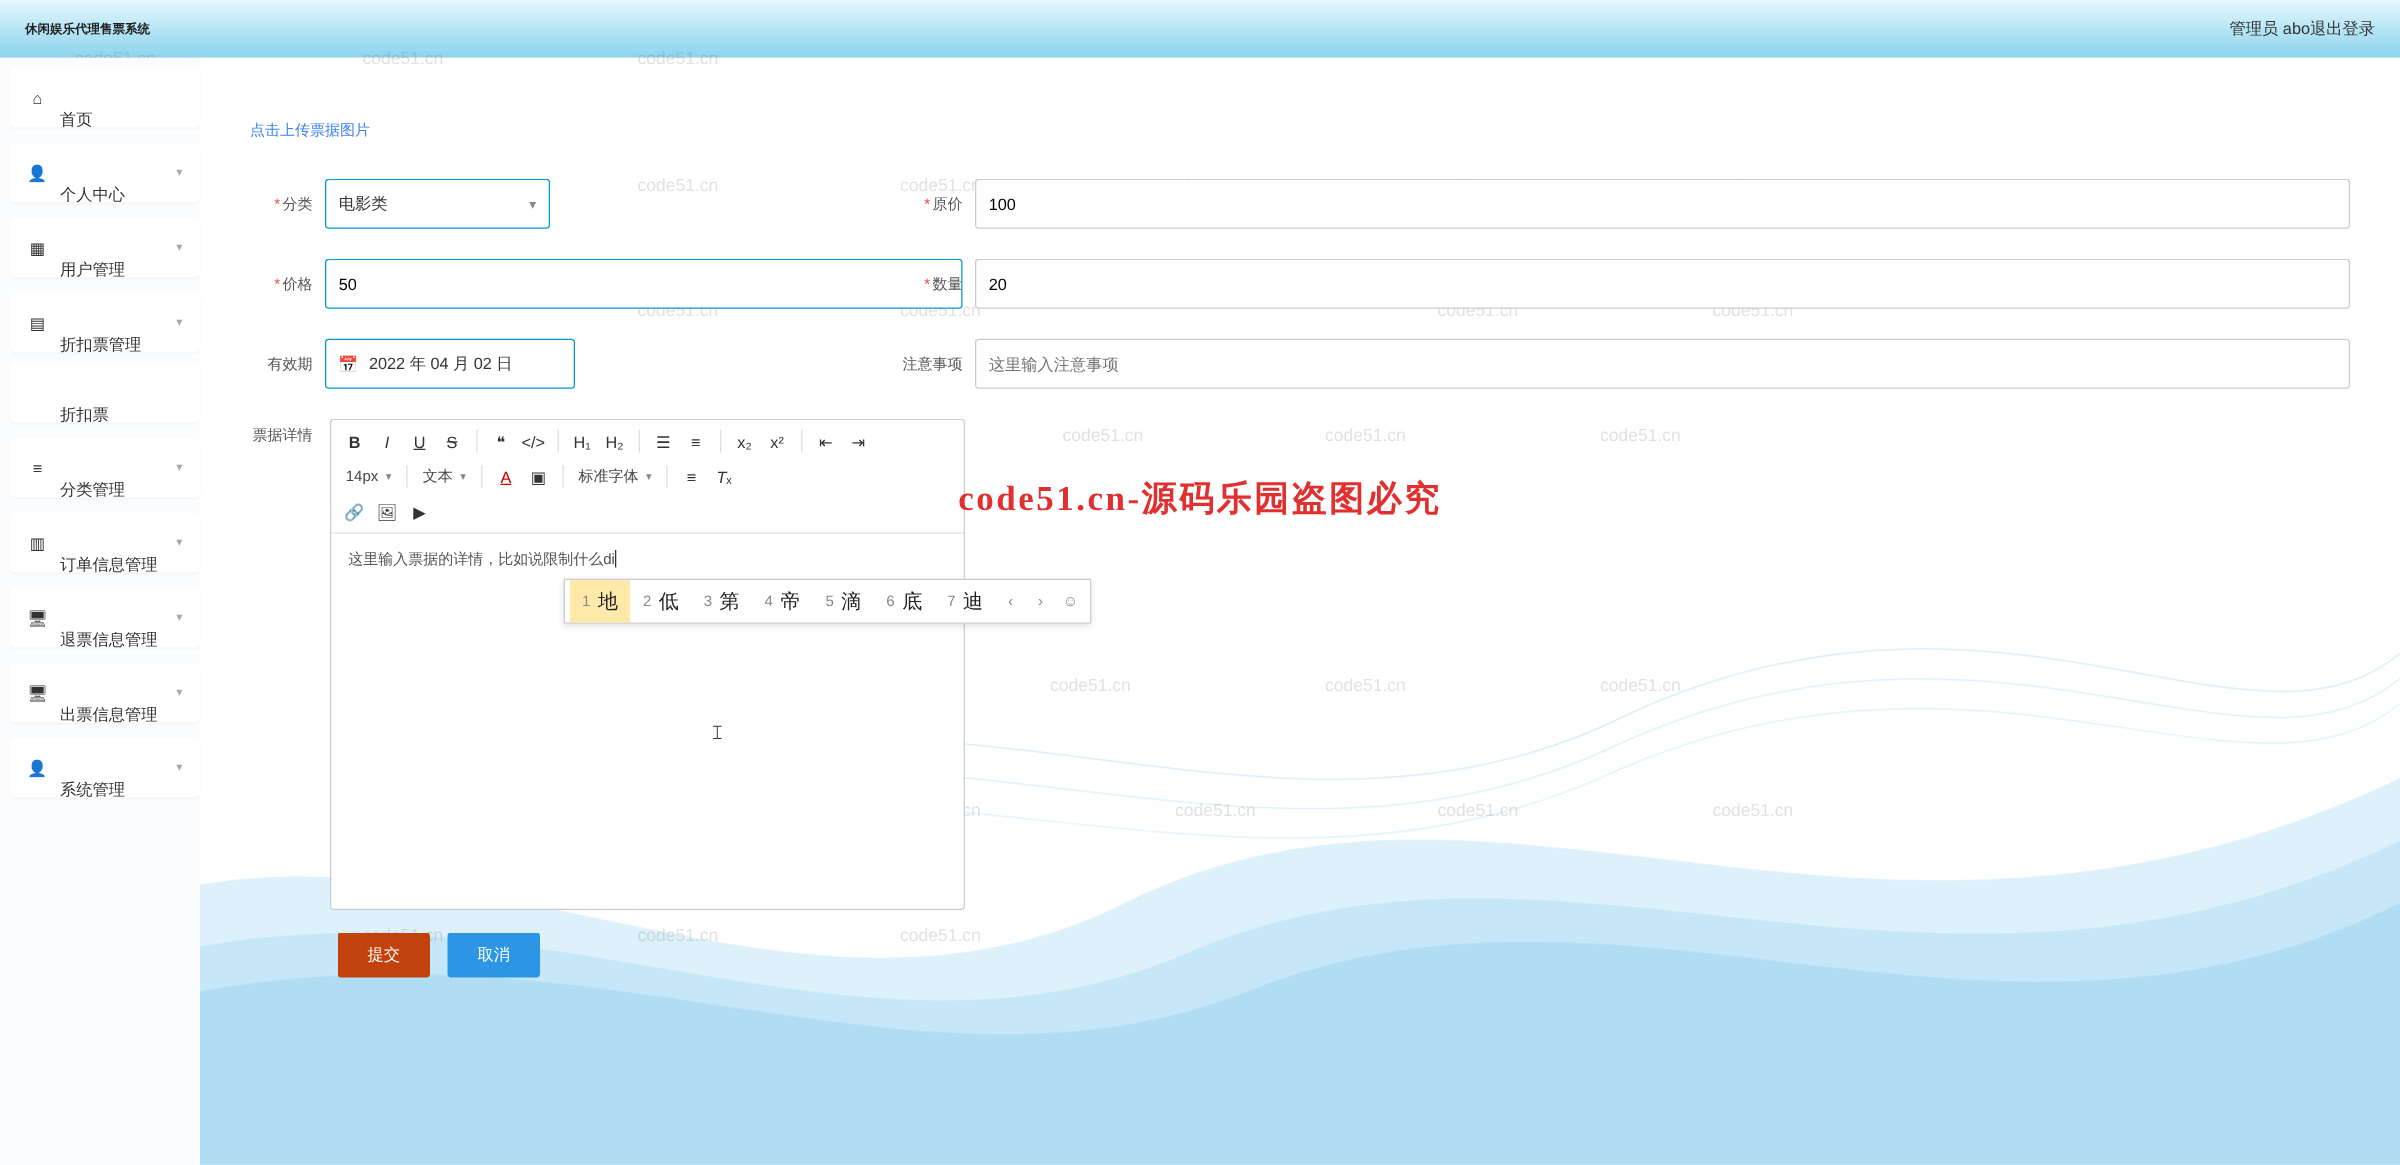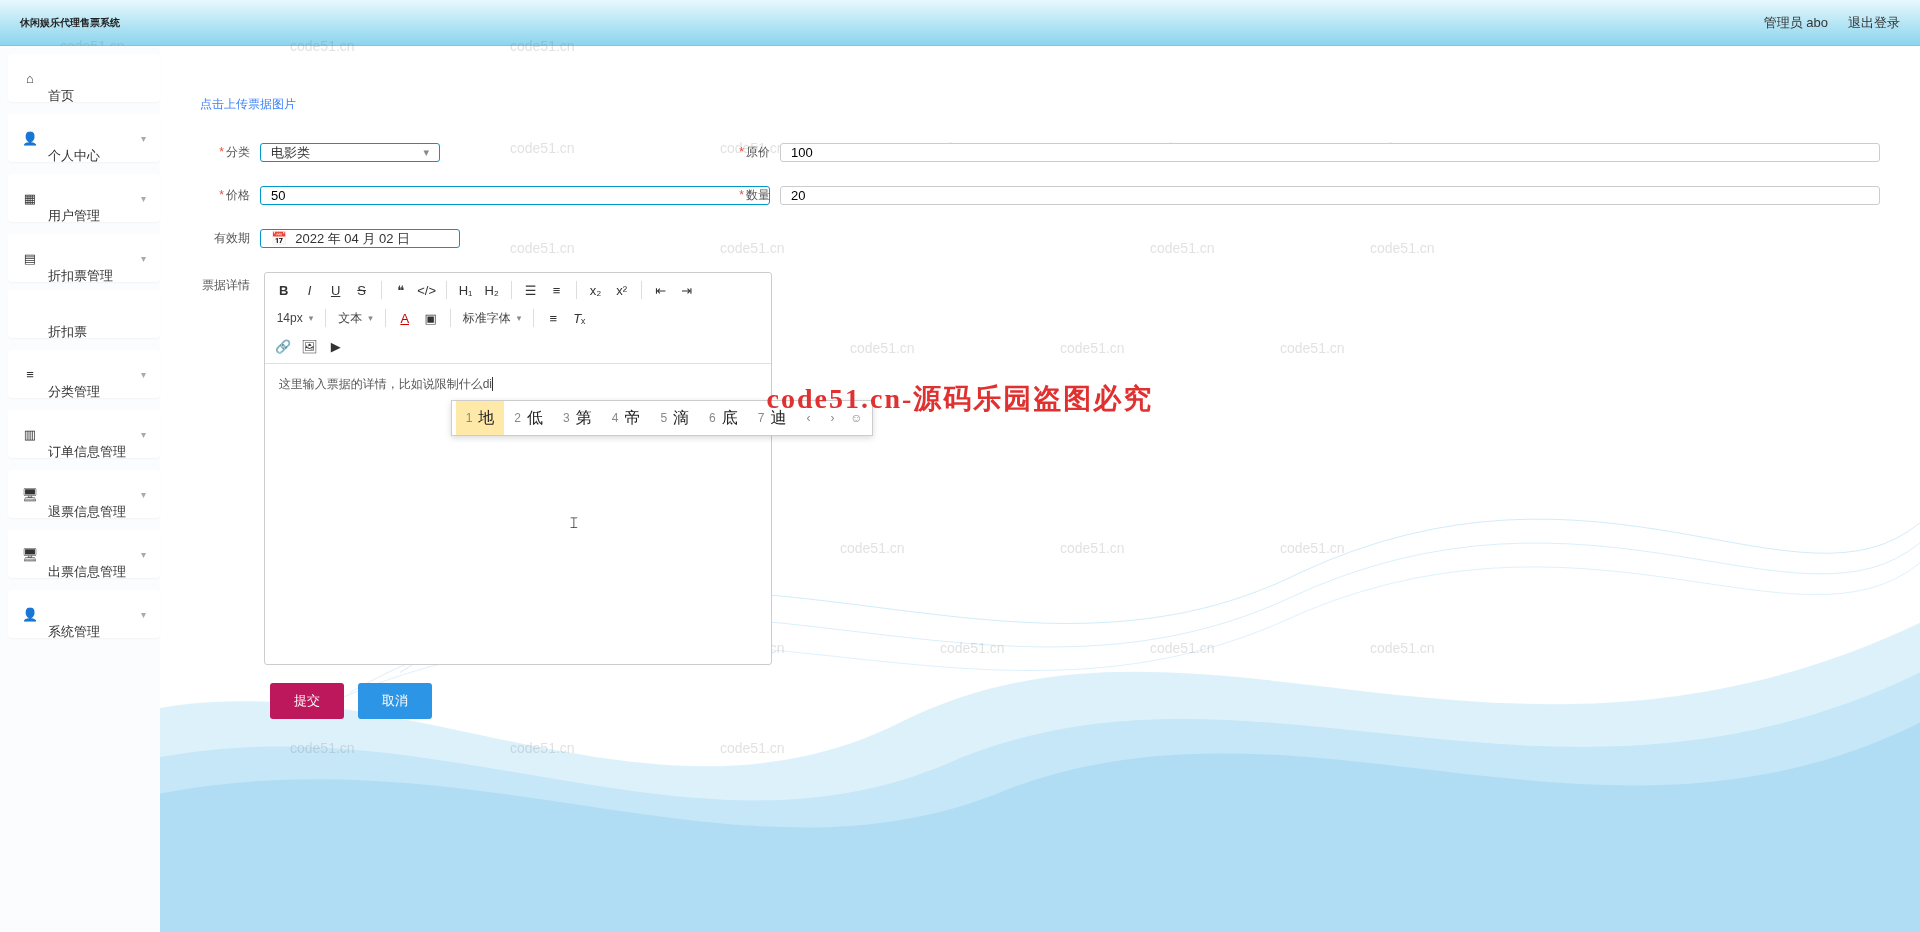--- a/index.html
+++ b/index.html
@@ -1,34 +1,34 @@
 <!DOCTYPE html>
 <html><head>
 <meta charset="utf-8">
 <style>
 * { box-sizing: border-box; margin: 0; padding: 0; }
 body { font-family: "Microsoft YaHei", Arial, sans-serif; font-size: 13px; color: #333; background: #fff; overflow: hidden; }
 .header { height: 46px; background: linear-gradient(to bottom, #e8f8fe 0%, #b8e6f5 50%, #8dd5ee 100%); border-bottom: 1px solid #7dc8e0; display: flex; align-items: center; justify-content: space-between; padding: 0 20px; }
 .header-title { font-size: 10px; font-weight: bold; color: #222; }
-.header-right { display: flex; gap: 20px; font-size: 13px; }
+.header-right { display: flex; font-size: 13px; }
 .header-right span { cursor: pointer; }
 .container { display: flex; height: calc(100vh - 46px); }
 .sidebar { width: 160px; background: #fafcfe; padding: 8px 0 8px 8px; display: flex; flex-direction: column; gap: 12px; }
 .side-item { background: #fff; border-radius: 4px; height: 48px; display: flex; align-items: center; padding: 0 14px; box-shadow: 0 1px 2px rgba(0,0,0,0.04); cursor: pointer; gap: 10px; }
 .side-item.child { margin-top: -4px; padding-left: 40px; font-size: 12px; }
 .side-icon { width: 16px; height: 16px; display: inline-flex; align-items: center; justify-content: center; }
 .side-label { flex: 1; font-size: 13px; color: #333; margin-top: 36px; }
 .side-chev { color: #aaa; font-size: 10px; }
 .main { flex: 1; padding: 10px 40px 20px 30px; overflow-y: auto; position: relative; }
 .upload-hint { color: #3b82f6; font-size: 12px; margin: 40px 0 30px 10px; }
 .form-row { display: flex; gap: 20px; margin-bottom: 24px; }
 .form-group { display: flex; align-items: center; flex: 1; }
 .form-label { width: 70px; text-align: right; font-size: 12px; color: #555; padding-right: 10px; }
 .form-label .req { color: #e74c3c; margin-right: 2px; }
-.form-control { flex: 1; border: 1px solid #0099cc; border-radius: 3px; height: 19px; padding: 0 10px; display: flex; align-items: center; background: #fff; }
+.form-control { flex: 1; border: 1px solid #0099cc; border-radius: 3px; height: 40px; padding: 0 10px; display: flex; align-items: center; background: #fff; }
 .form-control.gray { border-color: #ccc; }
 .form-control input { border: none; outline: none; width: 100%; font-size: 13px; background: transparent; }
 .select-ctl { justify-content: space-between; position: relative; }
 .select-ctl .chev { color: #888; font-size: 11px; }
 .date-ctl { gap: 8px; width: 200px; flex: 0 0 200px; }
 .form-half-right { margin-left: 100px; }
 .editor-wrap { margin-top: 6px; }
 .editor-label { font-size: 12px; color: #555; width: 70px; text-align: right; padding-right: 10px; display: inline-block; vertical-align: top; margin-top: 5px; }
 .editor { border: 1px solid #ccc; border-radius: 3px; width: 508px; display: inline-block; vertical-align: top; background: #fff; }
 .editor-toolbar { border-bottom: 1px solid #e0e0e0; padding: 4px 8px; display: flex; flex-wrap: wrap; align-items: center; gap: 2px; }
@@ -39,21 +39,21 @@
 .tb-sep { width: 1px; height: 18px; background: #ddd; margin: 0 4px; }
 .editor-body { min-height: 300px; max-height: 320px; padding: 12px 14px; font-size: 12px; color: #555; position: relative; }
 .ime-bar { position: absolute; top: 36px; left: 186px; background: #fff; border: 1px solid #ccc; box-shadow: 0 2px 6px rgba(0,0,0,0.15); display: flex; align-items: center; height: 36px; padding: 0 4px; gap: 0; }
 .ime-opt { display: flex; align-items: center; gap: 6px; padding: 0 10px; height: 100%; cursor: pointer; }
 .ime-opt.selected { background: #ffe9a8; }
 .ime-num { color: #888; font-size: 12px; }
 .ime-char { font-size: 16px; color: #222; }
 .ime-nav { width: 24px; display: flex; align-items: center; justify-content: center; color: #888; cursor: pointer; height: 100%; }
 .form-actions { margin-top: 18px; margin-left: 80px; display: flex; gap: 14px; }
 .btn { height: 36px; padding: 0 24px; border: none; border-radius: 3px; font-size: 13px; cursor: pointer; }
-.btn-primary { background: #be185d; color: #fff; }
+.btn-primary { background: #c2410c; color: #fff; }
 .btn-default { background: #2d95e5; color: #fff; }
 .watermark { position: fixed; top: 380px; left: 50%; transform: translateX(-50%); font-size: 28px; color: #e03030; font-family: SimSun, serif; pointer-events: none; font-weight: bold; letter-spacing: 2px; z-index: 50; }
 .wm-small { position: fixed; font-size: 14px; color: rgba(120,120,120,0.22); pointer-events: none; font-family: Arial; z-index: 1; }
 .bg-waves { position: fixed; bottom: 0; right: 0; width: 100%; height: 60%; z-index: 0; pointer-events: none; }
 .sidebar, .main > * { position: relative; z-index: 2; }
 .text-cursor { position: absolute; left: 60%; top: 50%; font-size: 16px; color: #333; pointer-events:none; }
 </style>
 </head>
 <body>
 
@@ -200,20 +200,26 @@
     </div>
 
     <div class="form-row">
       <div class="form-group" style="flex:0 0 580px">
         <div class="form-label"><span>有效期</span></div>
         <div class="form-control date-ctl">
           <span>📅</span>
           <span>2022 年 04 月 02 日</span>
         </div>
       </div>
+      <div class="form-group" style="margin-left:-80px">
+        <div class="form-label"><span>注意事项</span></div>
+        <div class="form-control gray">
+          <input placeholder="这里输入注意事项" style="">
+        </div>
+      </div>
     </div>
 
     <div class="editor-wrap">
       <span class="editor-label">票据详情</span>
       <div class="editor">
         <div class="editor-toolbar">
           <div class="tb-row">
             <span class="tb-btn">
                 <b>B</b>
               </span>

